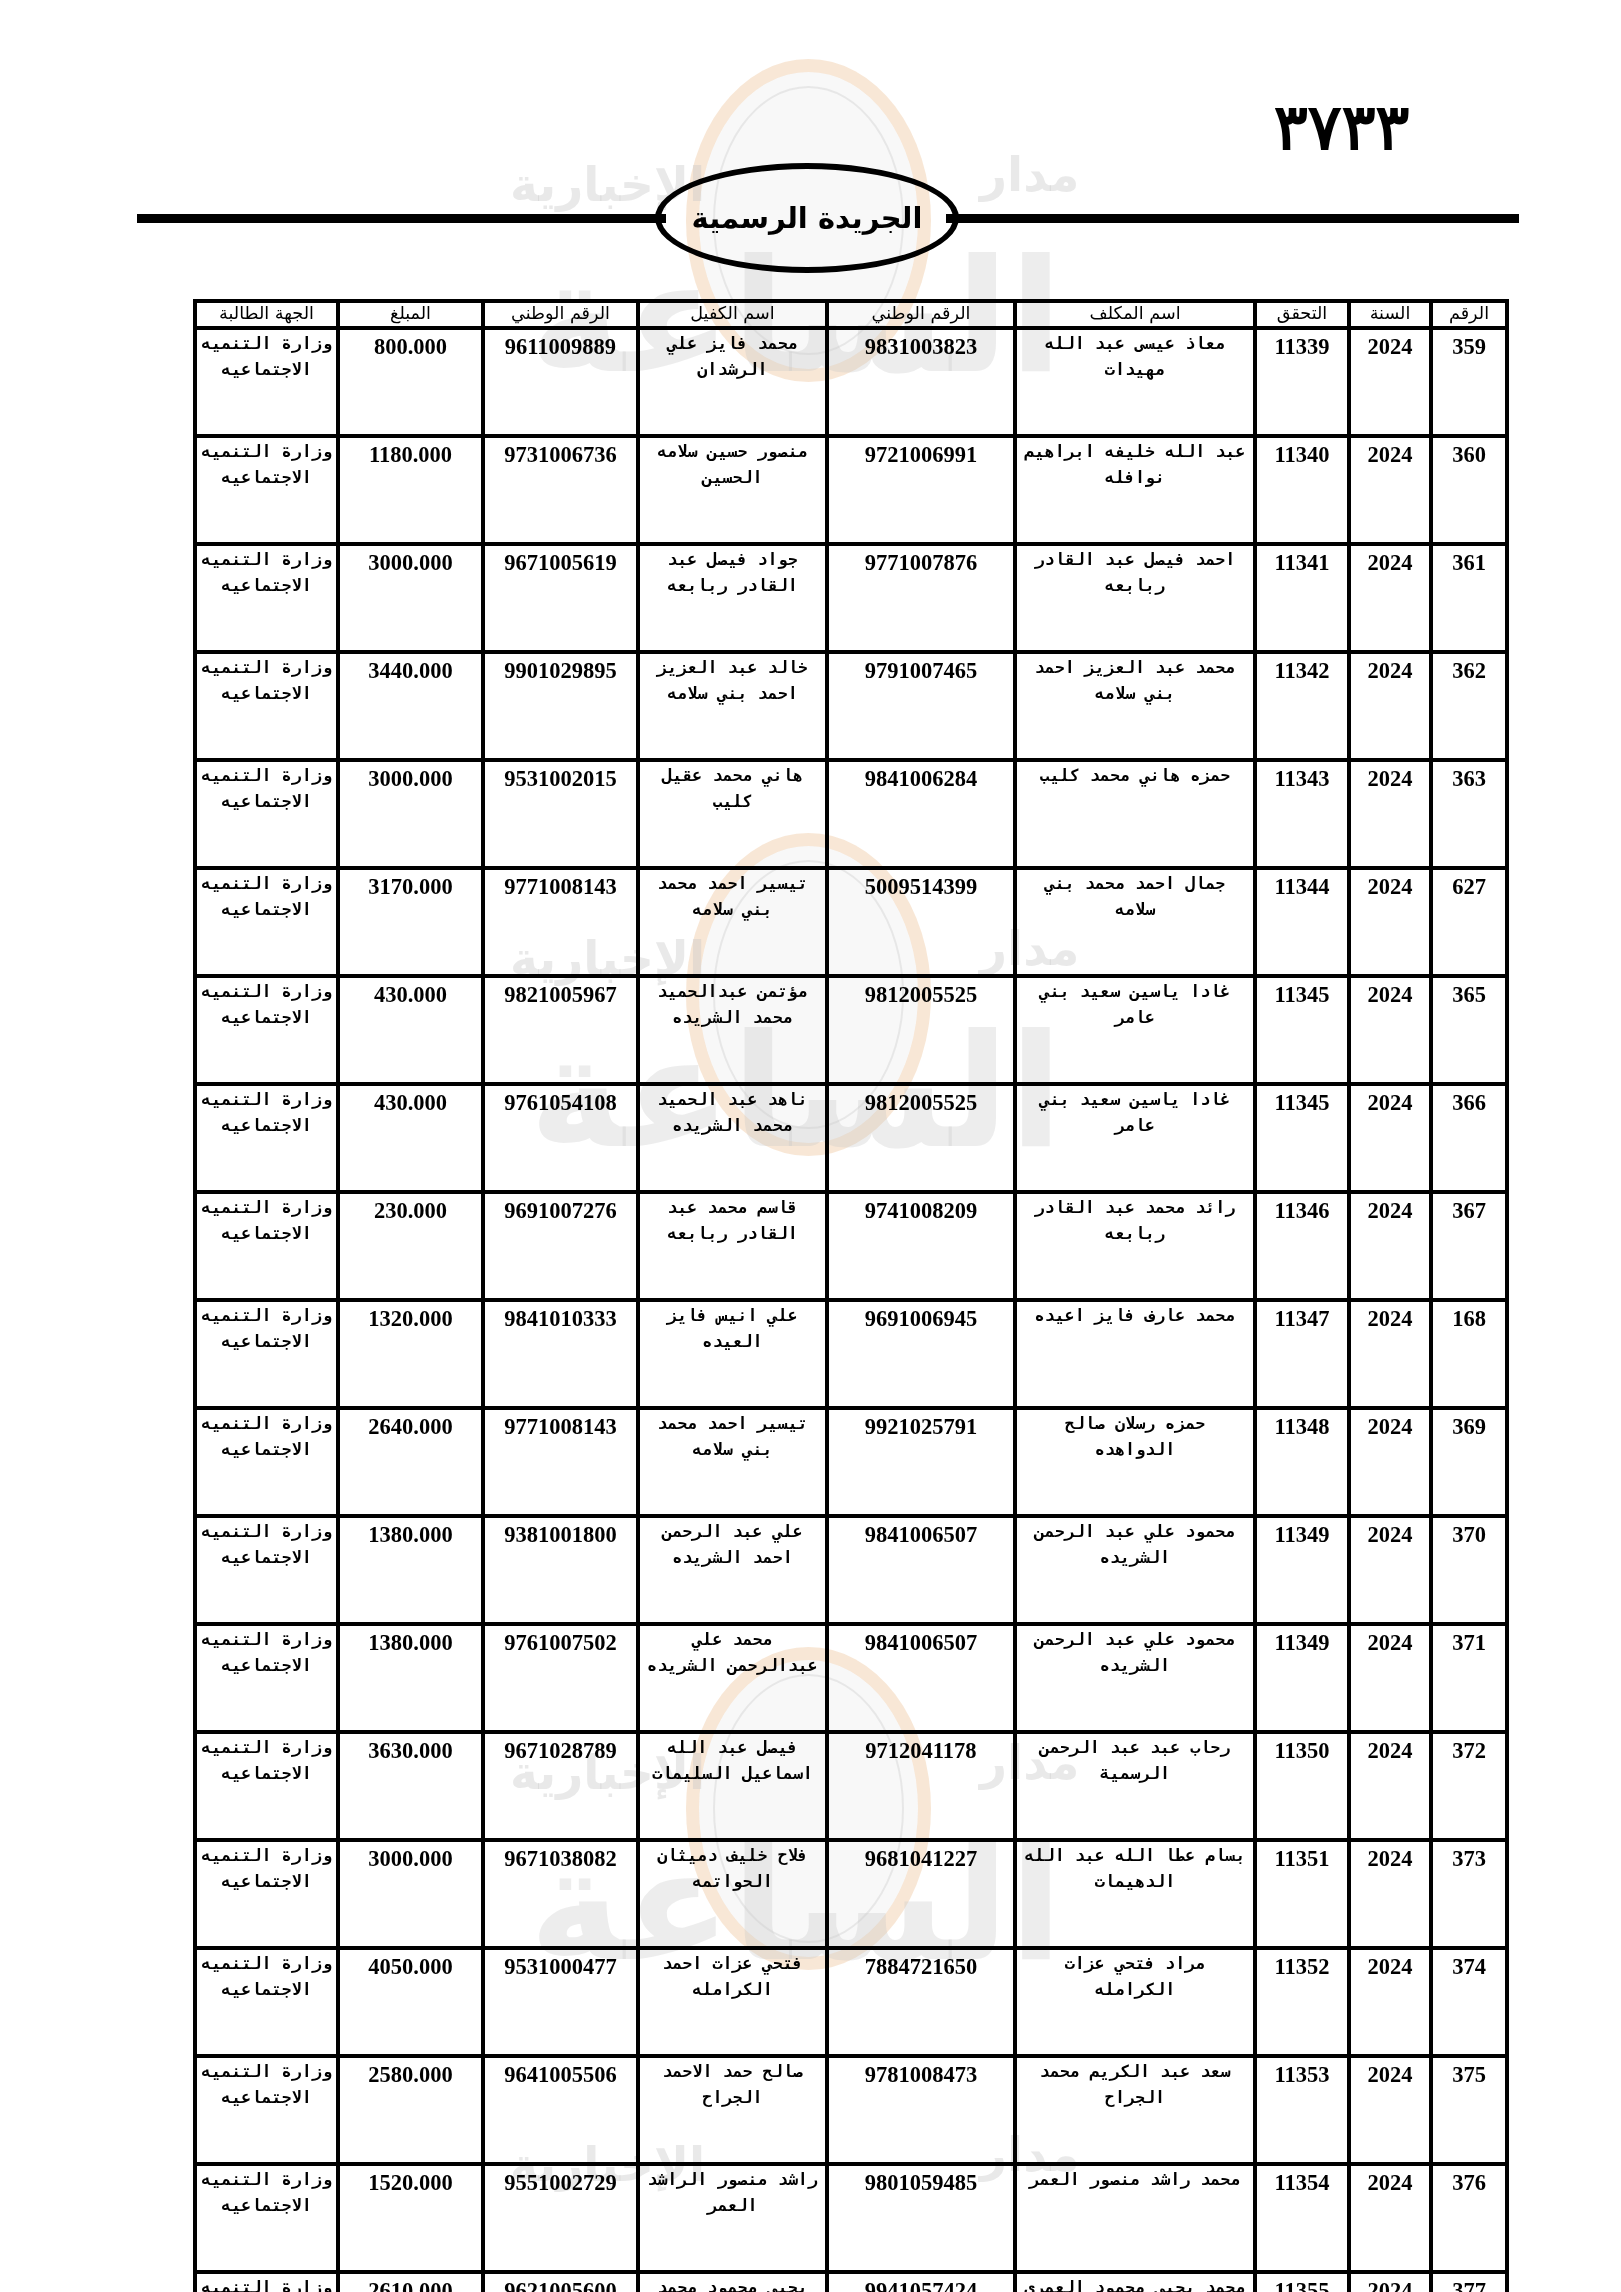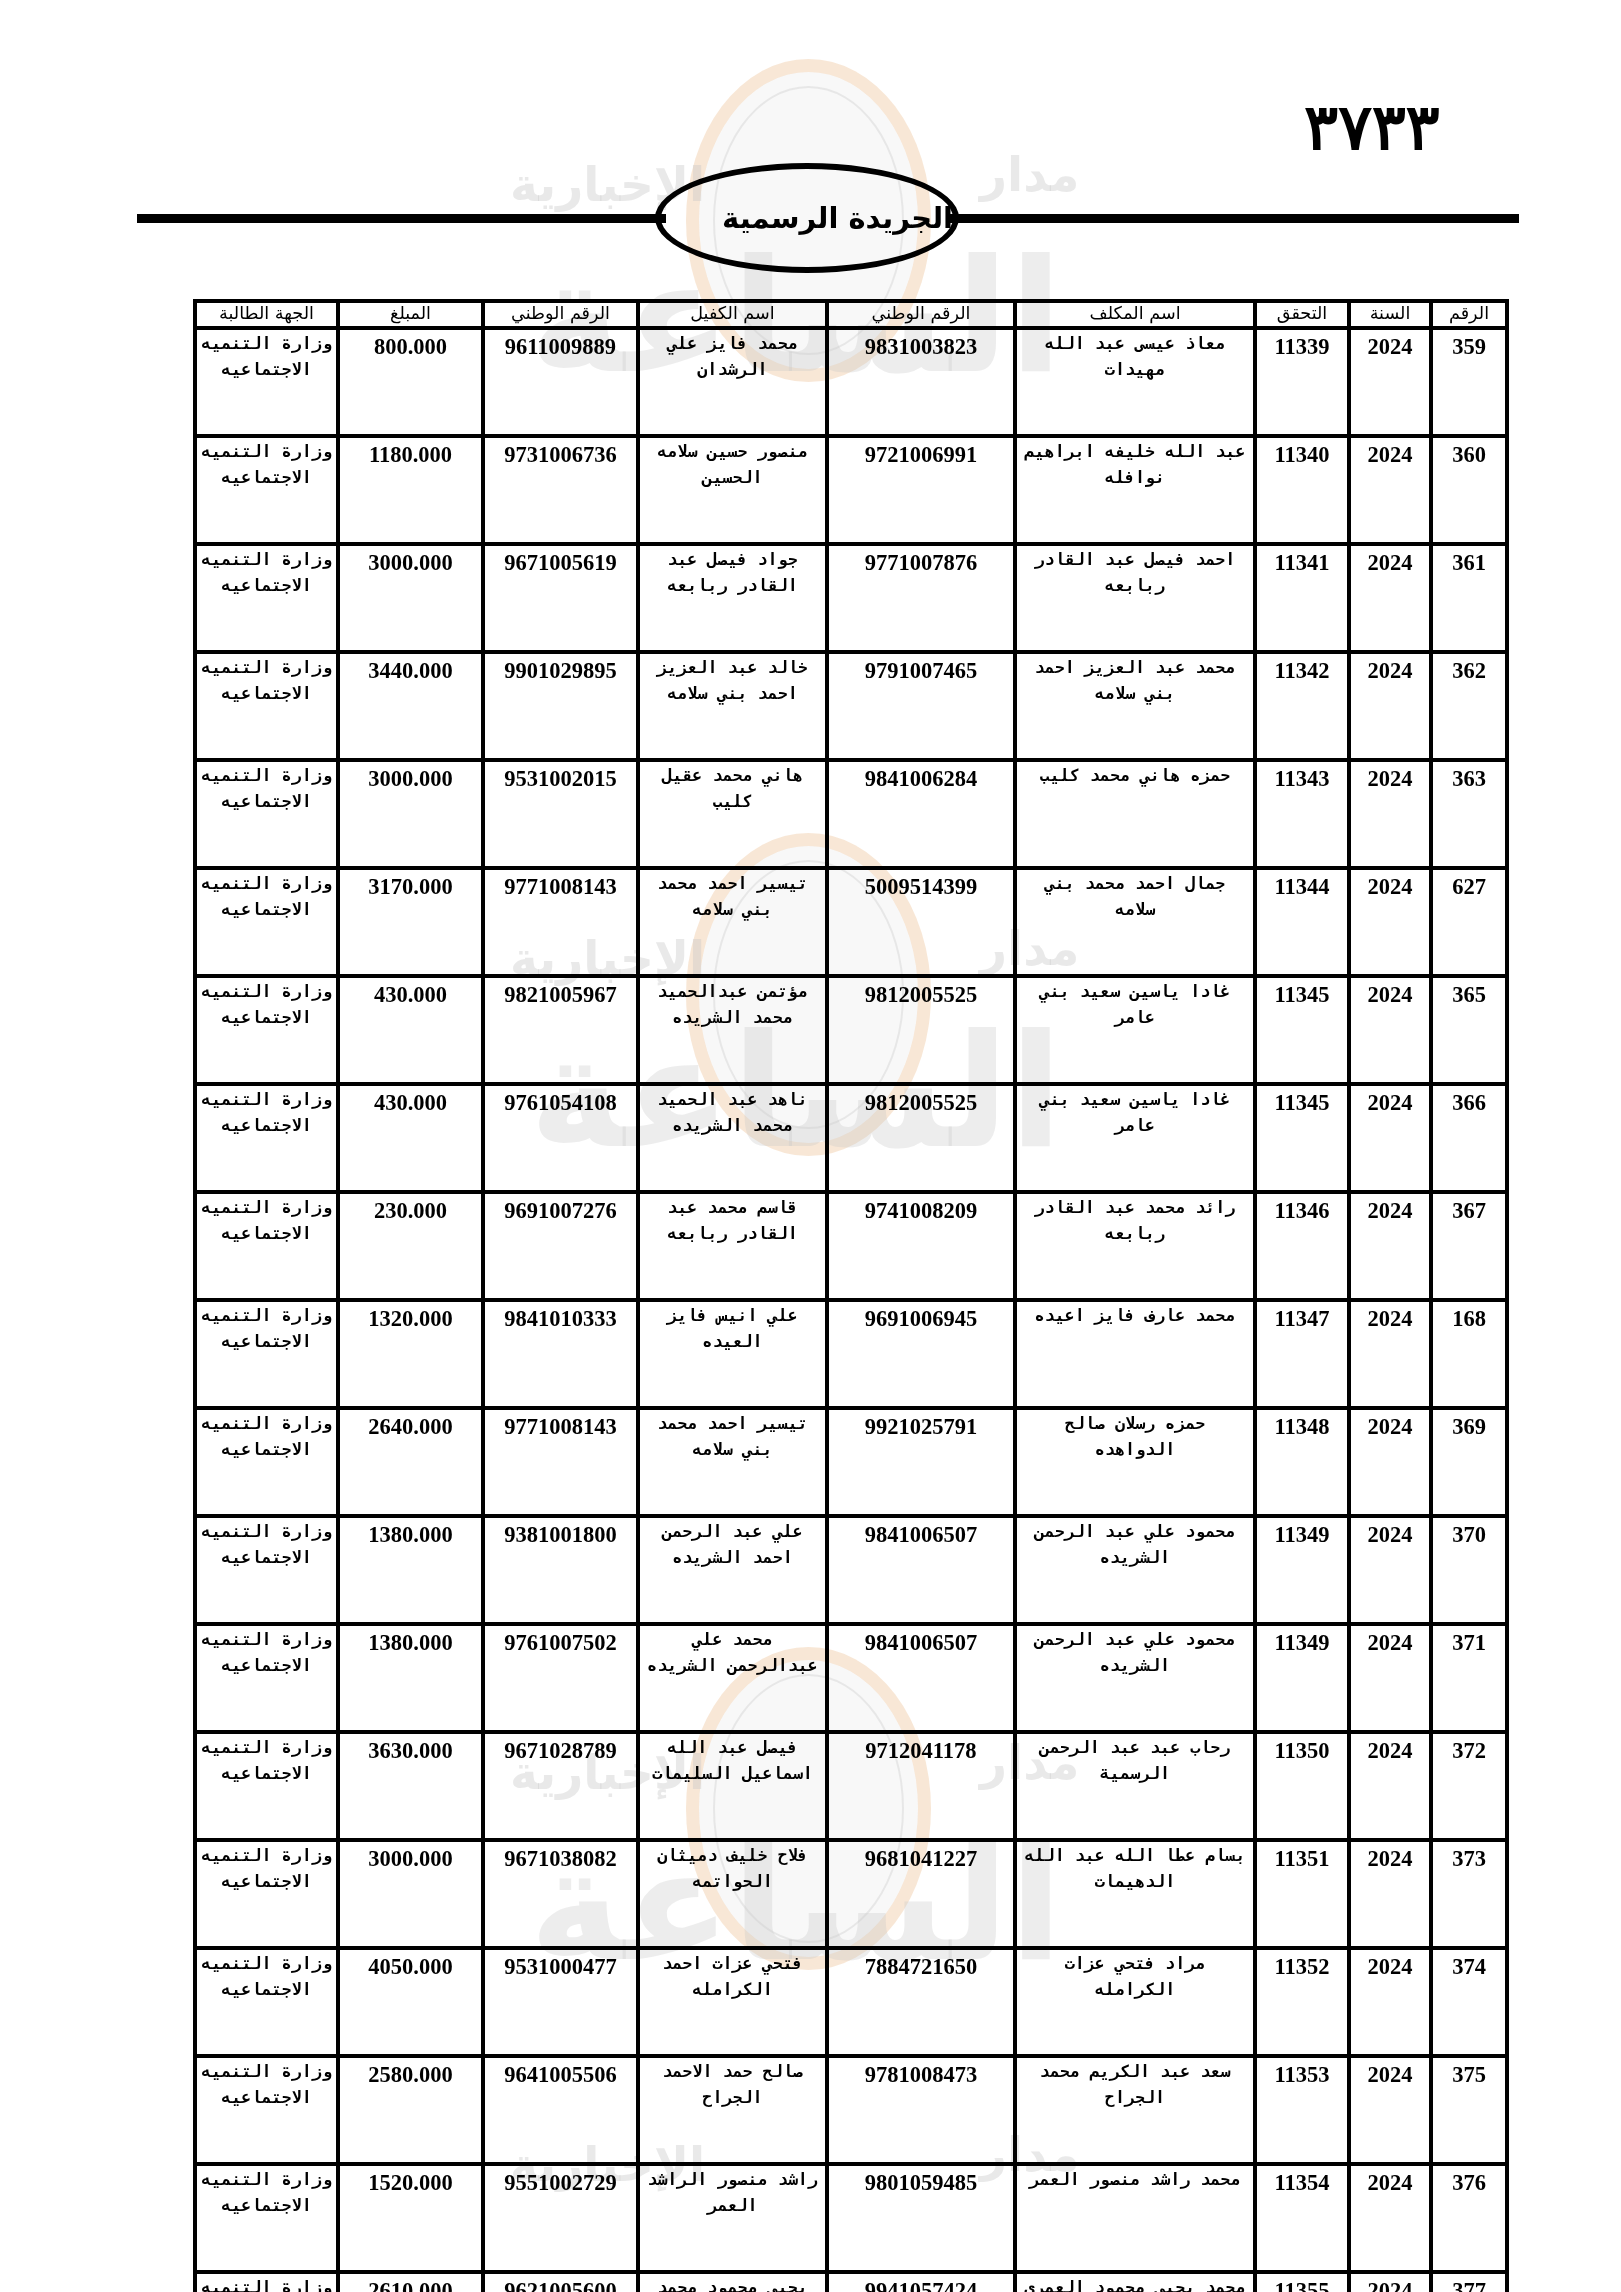--- a/index.html
+++ b/index.html
@@ -22,32 +22,32 @@
     .wm-text {
       font: bold 157px "DejaVu Sans", sans-serif; color: rgba(200,200,200,0.32);
       direction: rtl; white-space: nowrap;
     }
     .wm-sub {
       font: bold 47px "DejaVu Sans", sans-serif; color: rgba(200,200,200,0.40);
       direction: rtl; white-space: nowrap;
     }
     
     .page-number {
-      position: absolute; top: 90px; left: 1274px; width: 196px; text-align: center;
+      position: absolute; top: 90px; left: 1274px; width: 196px; 
       font: bold 63px "DejaVu Serif", serif; letter-spacing: 9.8px; z-index: 2;
     }
     .rule {
       position: absolute; top: 214px; height: 8.8px; background: #000; z-index: 2;
     }
     .rule.left { left: 137px; width: 529px; }
     .rule.right { left: 946px; width: 573px; }
     .masthead {
       position: absolute; left: 655px; top: 163px; width: 304px; height: 110px;
       border: 6.9px solid #000; border-radius: 50%; box-sizing: border-box;
-      display: flex; align-items: center; justify-content: flex-end; background: transparent; z-index: 2;
+      display: flex; align-items: center; justify-content: center; background: transparent; z-index: 2;
     }
     .masthead span { font: bold 29px "DejaVu Sans", sans-serif; direction: rtl; }
     
     .tbl-wrap {
       position: absolute; left: 193px; top: 299px; width: 1313px; z-index: 3;
     }
     table {
       width: 100%; border-collapse: separate; border-spacing: 0;
       border: 2.9px double #000; direction: rtl; table-layout: fixed;
     }

